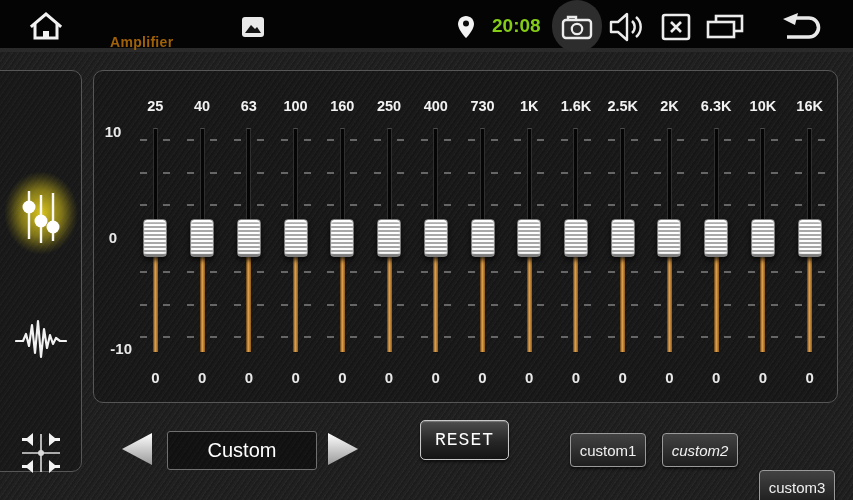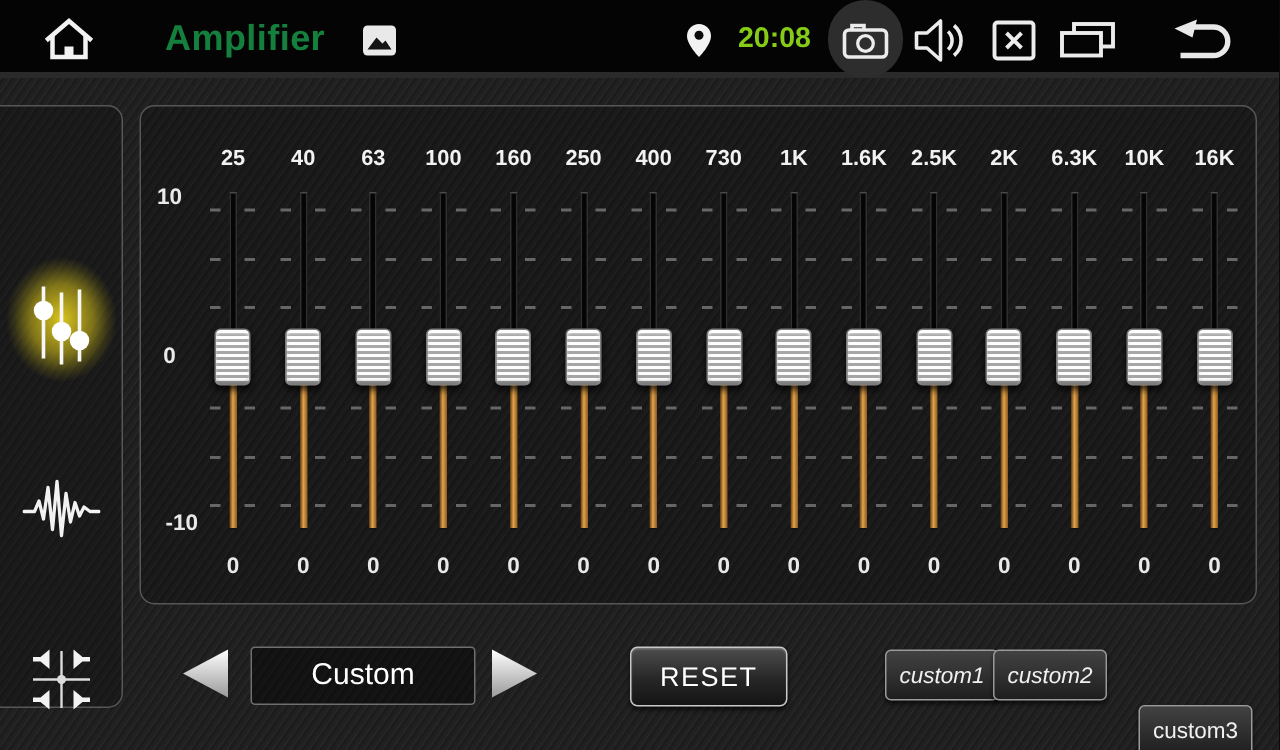--- a/index.html
+++ b/index.html
@@ -13,21 +13,21 @@
     overflow:hidden;
   }
 
   
   #header {
     position:absolute; left:0; top:0; width:853px; height:52px;
     background:#040404; border-bottom:4px solid #2a2a2a;
   }
   .h-item { position:absolute; display:flex; align-items:center; justify-content:center; }
   #home-btn   { left:24px; top:9px; width:44px; height:34px; }
-  #app-title  { left:110px; top:0; height:52px; color:#15803d; font-size:24px; font-weight:bold; letter-spacing:0.3px; }
+  #app-title  { left:110px; top:16px; height:52px; color:#a16207; font-size:14px; font-weight:bold; letter-spacing:0.3px; }
   #img-btn    { left:240px; top:15px; width:26px; height:24px; }
   #loc-icon   { left:456px; top:14px; width:20px; height:26px; }
   #clock      { left:492px; top:0; height:52px; color:#84cc16; font-size:19px; font-weight:bold; }
   #cam-btn    { left:552px; top:0px; width:50px; height:52px; background:#2d2d2d; border-radius:25px; }
   #vol-btn    { left:608px; top:12px; width:40px; height:30px; }
   #close-btn  { left:660px; top:13px; width:32px; height:28px; }
   #recent-btn { left:704px; top:13px; width:42px; height:28px; }
   #back-btn   { left:778px; top:11px; width:48px; height:32px; }
 
   
@@ -91,36 +91,36 @@
   
   .arrow-btn { position:absolute; width:36px; height:36px; top:431px; }
   #prev-btn { left:119px; }
   #next-btn { left:325px; }
   #preset-box {
     position:absolute; left:167px; top:431px; width:150px; height:39px;
     border:1px solid #6f6f6f; border-radius:3px; background:rgba(0,0,0,0.4);
     color:#fff; font-size:20px; display:flex; align-items:center; justify-content:center;
   }
   #reset-btn {
-    position:absolute; left:420px; top:431px; width:105px; height:40px;
+    position:absolute; left:420px; top:420px; width:89px; height:40px;
     border:1px solid #c8c8c8; border-radius:5px;
     background:linear-gradient(180deg,#4d4d4d,#262626 55%,#141414);
     box-shadow:0 2px 3px rgba(0,0,0,0.6), inset 0 1px 1px rgba(255,255,255,0.25);
     color:#fff; font-size:18px; letter-spacing:1px;
-    display:flex; align-items:center; justify-content:center;
+    display:flex; align-items:center; justify-content:center;font-family:Liberation Mono, monospace;
   }
   .custom-btn {
     position:absolute; top:433px; width:76px; height:34px;
     border:1px solid #9a9a9a; border-radius:4px;
     background:linear-gradient(180deg,#424242,#1e1e1e);
     box-shadow:0 2px 3px rgba(0,0,0,0.6);
     color:#f0f0f0; font-size:15px;
     display:flex; align-items:center; justify-content:center;
   }
-  #custom1-btn { left:590px;font-style:italic; }
+  #custom1-btn { left:570px; }
   #custom2-btn { left:662px;font-style:italic; }
   #custom3-btn { left:759px;margin-top:37px; }
 </style>
 </head>
 <body>
 
 <div id="screen">
 
   <div id="header">
     <div class="h-item" id="home-btn">

